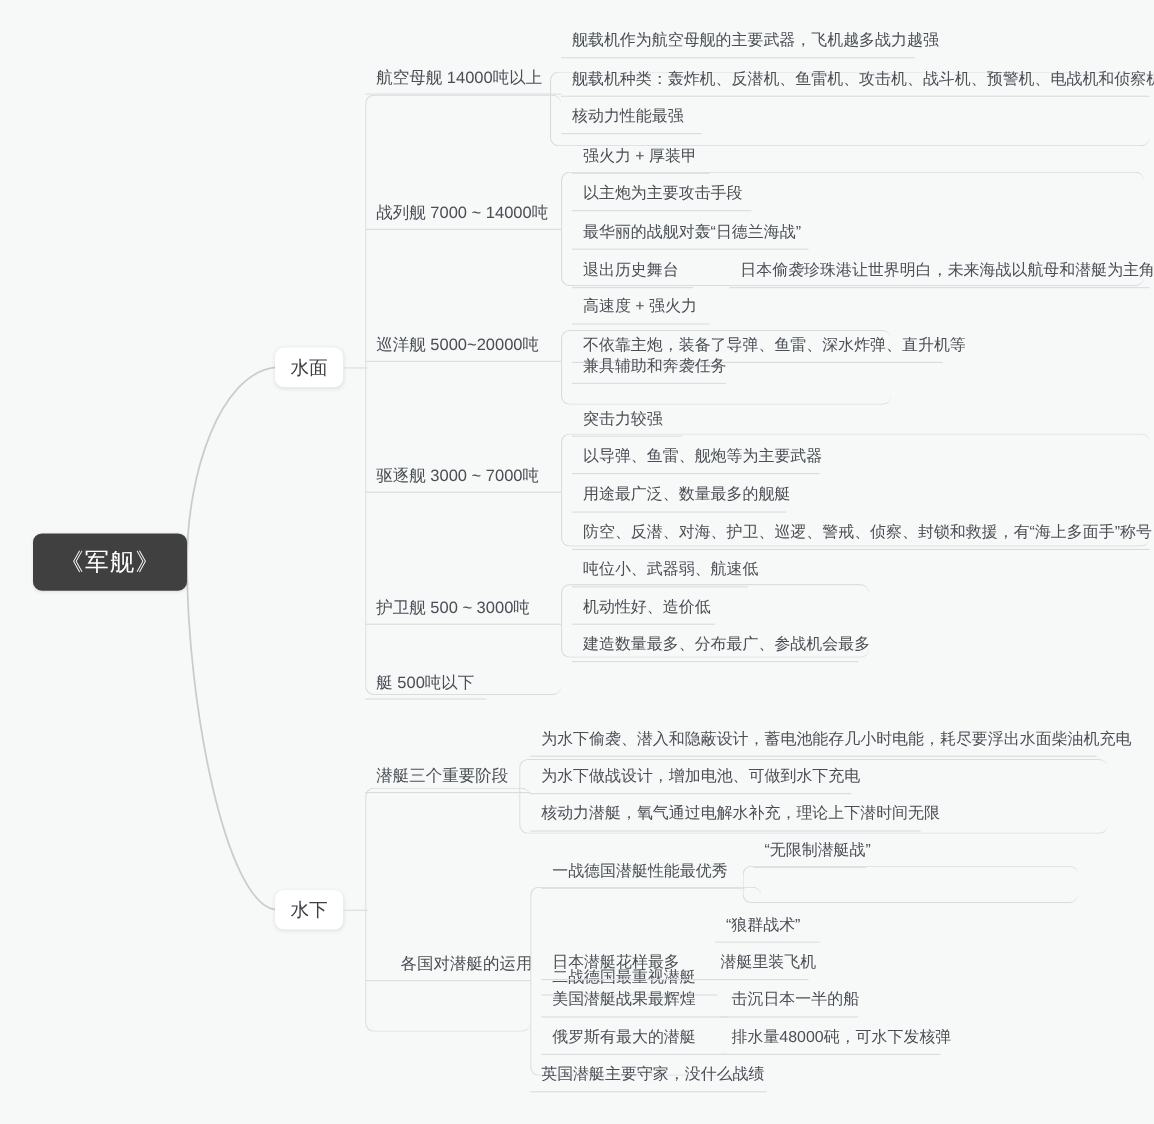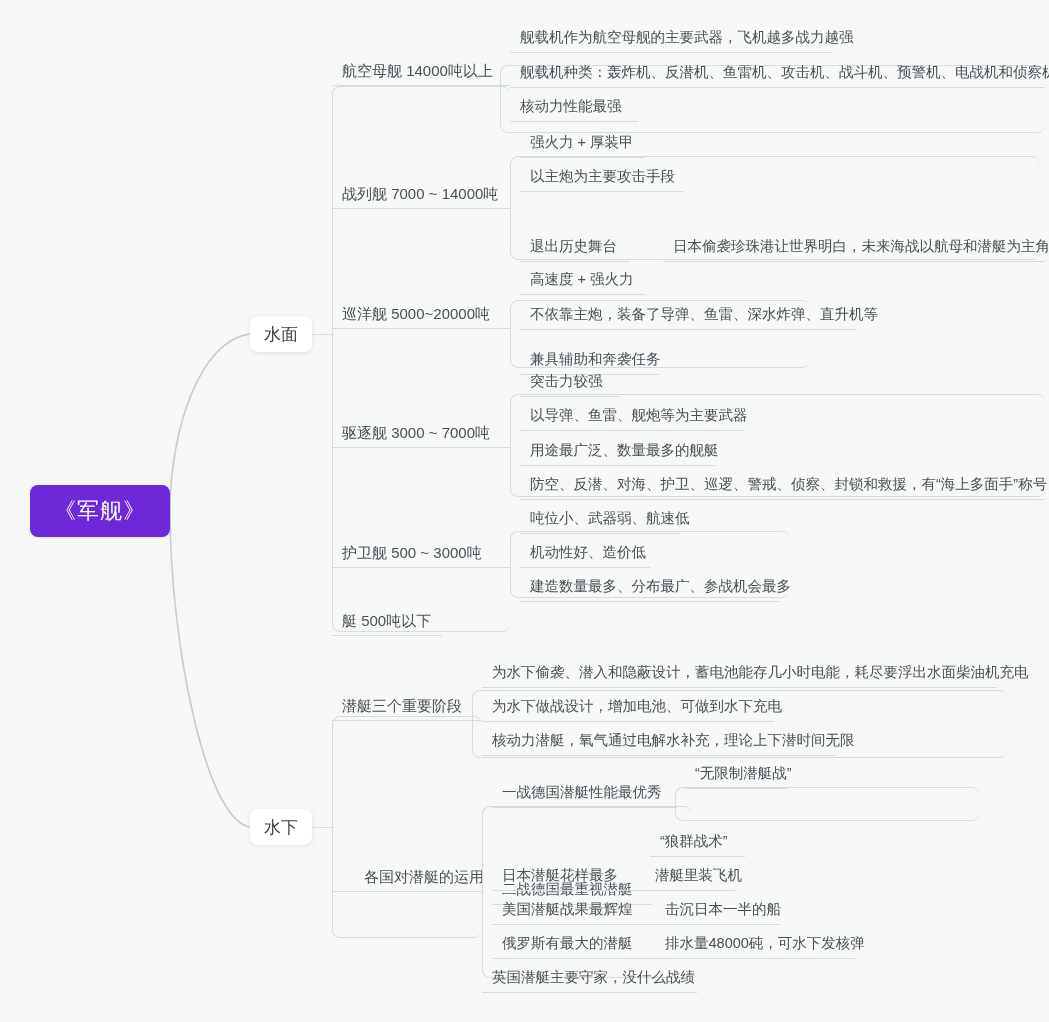--- a/index.html
+++ b/index.html
@@ -9,21 +9,21 @@
     font-family:"Liberation Sans","DejaVu Sans",sans-serif;
     overflow:hidden;
   }
   #stage{position:relative;width:1049px;height:1022px;}
   #wires{position:absolute;left:0;top:0;width:1049px;height:1022px;pointer-events:none;}
 
   
   .root-node{
     position:absolute;
     display:flex;align-items:center;justify-content:center;
-    background:#6d28d9;color:#ffffff;
+    background:#404040;color:#ffffff;
     border-radius:8px;
     font-size:22px;letter-spacing:1px;
     box-shadow:0 1px 3px rgba(0,0,0,.10);
   }
   
   .l2-node{
     position:absolute;
     display:flex;align-items:center;justify-content:center;
     background:#ffffff;color:#3b3f44;
     border-radius:8px;
@@ -96,38 +96,41 @@
   <div class="tnode l3" style="left:332px;top:186px;width:178px;">
     <span>战列舰 7000 ~ 14000吨</span>
   </div>
   <div class="bracket" style="left:510px;top:156px;width:530px;height:104px;border-right:none;"></div>
   <div class="tnode" style="left:520px;top:135px;width:125px;">
     <span>强火力 + 厚装甲</span>
   </div>
   <div class="tnode" style="left:520px;top:169px;width:163px;">
     <span>以主炮为主要攻击手段</span>
   </div>
+  <div class="tnode" style="left:520px;top:204px;width:215px;">
+    <span>最华丽的战舰对轰“日德兰海战”</span>
+  </div>
   <div class="tnode" style="left:520px;top:239px;width:110px;">
     <span>退出历史舞台</span>
   </div>
   <div class="tnode" style="left:663px;top:239px;width:382px;">
     <span>日本偷袭珍珠港让世界明白，未来海战以航母和潜艇为主角</span>
   </div>
 
   <div class="tnode l3" style="left:332px;top:306px;width:178px;">
     <span>巡洋舰 5000~20000吨</span>
   </div>
   <div class="bracket" style="left:510px;top:300px;width:300px;height:68px;border-right:none;"></div>
   <div class="tnode" style="left:520px;top:272px;width:125px;">
     <span>高速度 + 强火力</span>
   </div>
   <div class="tnode" style="left:520px;top:307px;width:337px;">
     <span>不依靠主炮，装备了导弹、鱼雷、深水炸弹、直升机等</span>
   </div>
-  <div class="tnode" style="left:520px;top:352px;width:140px;">
+  <div class="tnode" style="left:520px;top:326px;width:140px;">
     <span>兼具辅助和奔袭任务</span>
   </div>
 
   <div class="tnode l3" style="left:332px;top:425px;width:178px;">
     <span>驱逐舰 3000 ~ 7000吨</span>
   </div>
   <div class="bracket" style="left:510px;top:394px;width:535px;height:103px;border-right:none;"></div>
   <div class="tnode" style="left:520px;top:374px;width:100px;">
     <span>突击力较强</span>
   </div>

